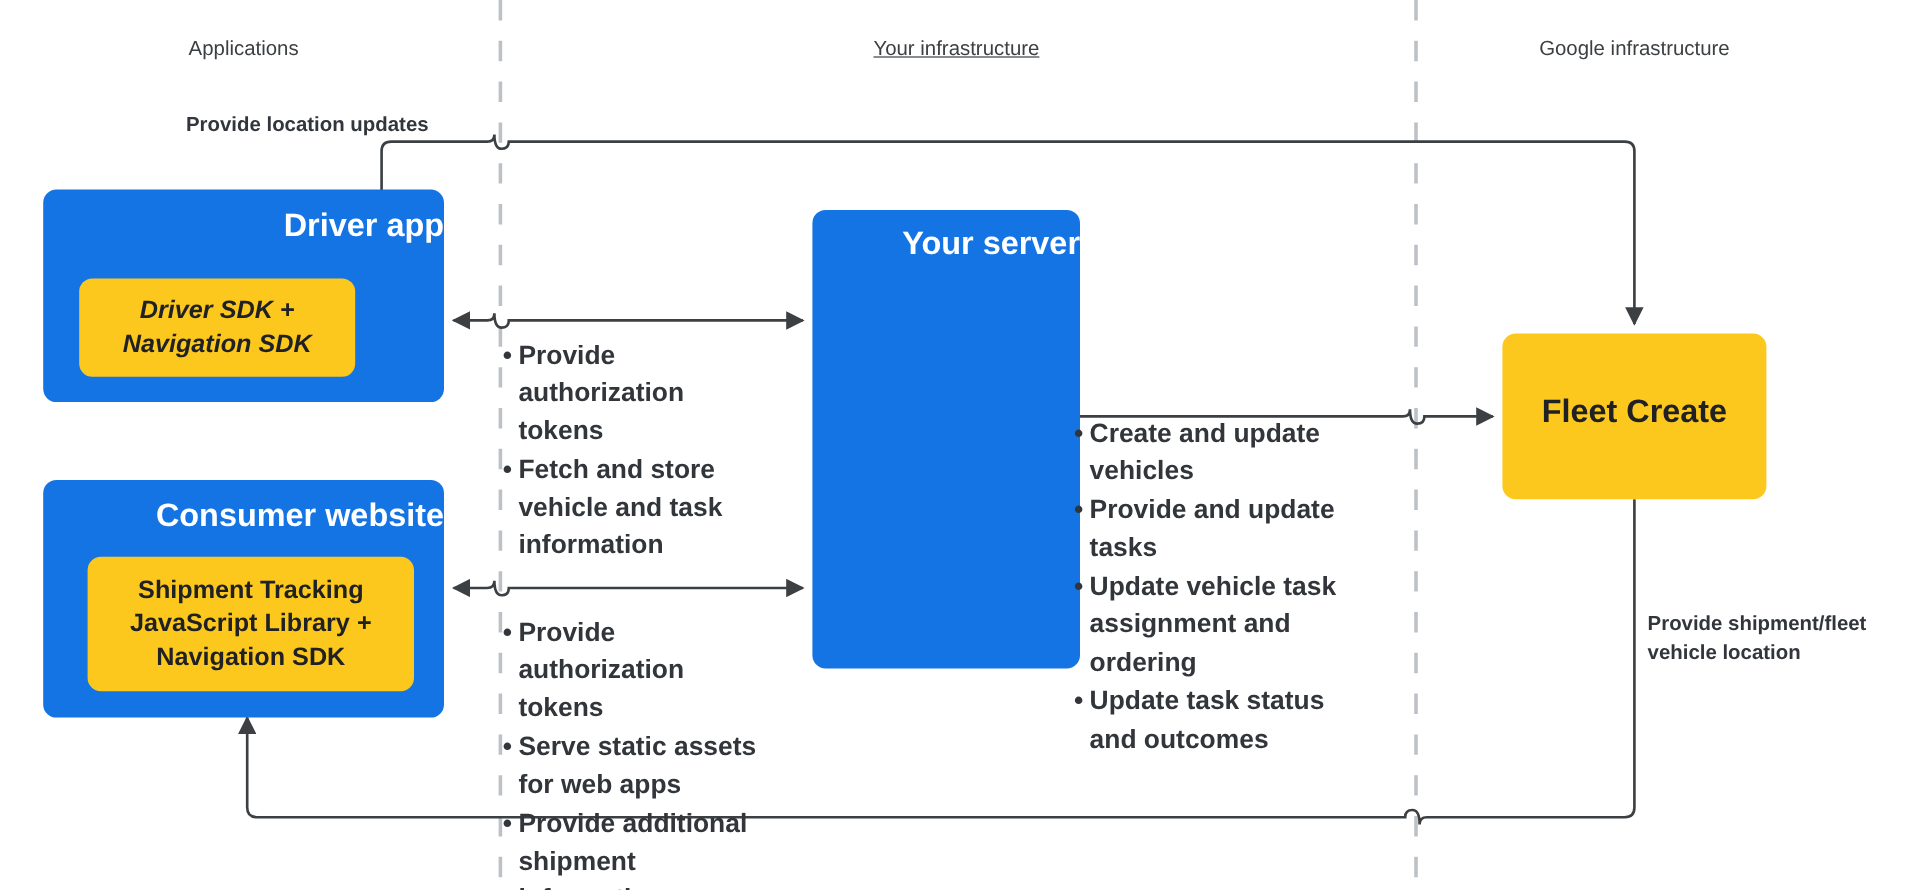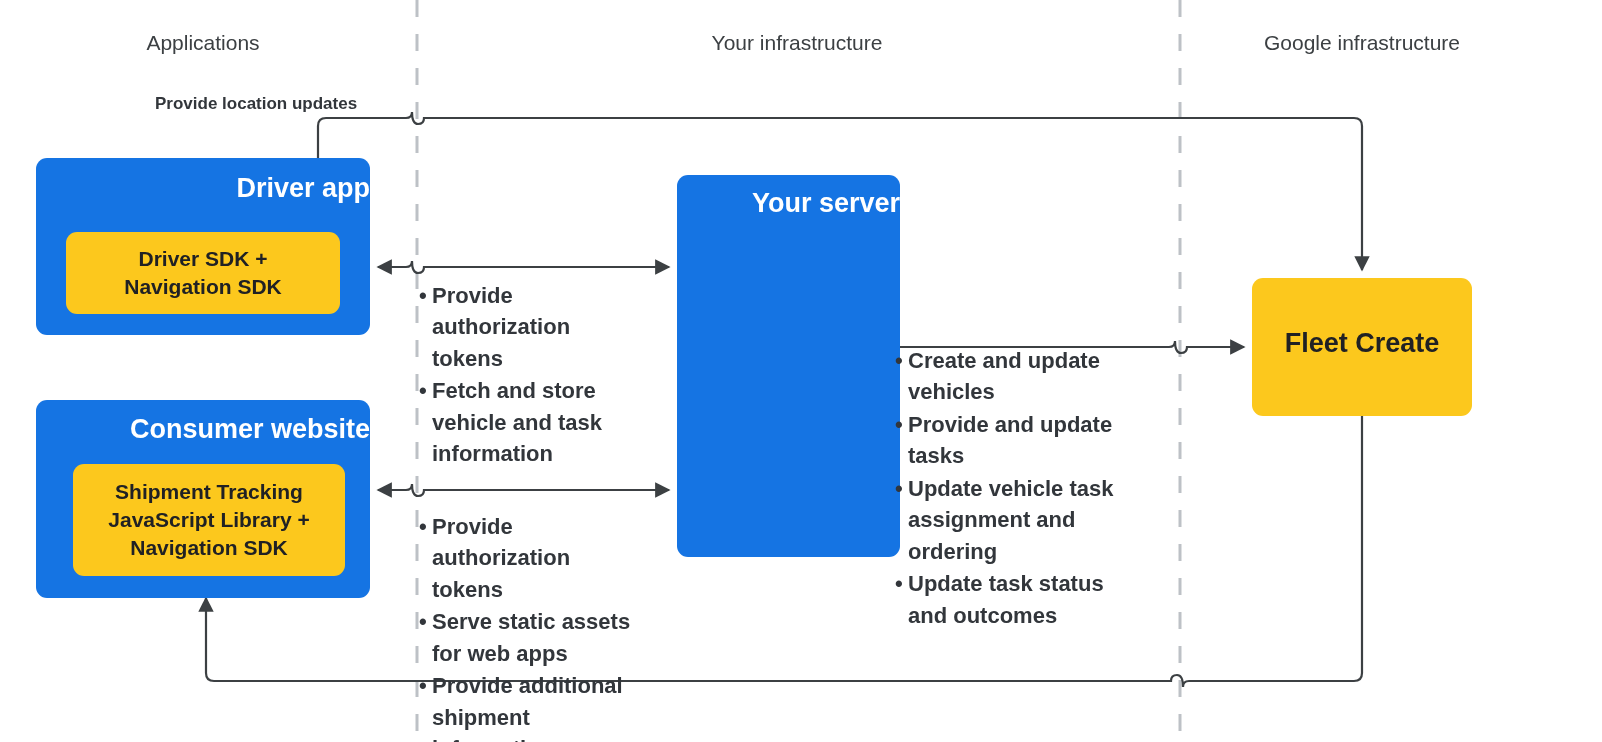--- a/index.html
+++ b/index.html
@@ -20,21 +20,21 @@
     left: 0;
     top: 0;
     width: 1602px;
     height: 742px;
   }
 
   
   .zone-title {
     position: absolute;
     color: #3c4043;
-    font-size: 21px;
+    font-size: 17px;
     font-weight: 400;
     white-space: nowrap;
     text-align: center;
     transform: translateX(-50%);
   }
 
   
   .box {
     position: absolute;
     box-sizing: border-box;
@@ -141,28 +141,28 @@
     <path d="M 378 490 L 406 490 q 6 0 6 -6 q 0 12 6 12 q 6 0 6 -6 L 669 490" fill="none" stroke="#3c4043" stroke-width="2.2" marker-start="url(#arrow-start)" marker-end="url(#arrow-end)"></path>
 
     <path d="M 900 347 L 1169 347 q 6 0 6 -6 q 0 12 6 12 q 6 0 6 -6 L 1244 347" fill="none" stroke="#3c4043" stroke-width="2.2" marker-end="url(#arrow-end)"></path>
 
     <path d="M 1362 416 L 1362 673 Q 1362 681 1354 681 L 1189 681
              q -6 0 -6 6 q 0 -12 -6 -12 q -6 0 -6 6
              L 214 681 Q 206 681 206 673 L 206 598" fill="none" stroke="#3c4043" stroke-width="2.2" marker-end="url(#arrow-end)"></path>
   </svg>
 
   <div class="zone-title" style="left:203px; top:31px;">Applications</div>
-  <div class="zone-title" style="left:797px; top:31px;">Your infrastructure</div>
+  <div class="zone-title" style="left:797px; top:31px;text-decoration:underline;">Your infrastructure</div>
   <div class="zone-title" style="left:1362px; top:31px;text-align:right;">Google infrastructure</div>
 
   <div class="annot" style="left:155px; top:92px;">Provide location updates</div>
 
   <div class="box box-blue" style="left:36px; top:158px; width:334px; height:177px;">
     <div class="box-title-white" style="top:15px;">Driver app</div>
-    <div class="box box-yellow" style="left:30px; top:74px; width:274px; height:82px;">
+    <div class="box box-yellow" style="left:30px; top:74px; width:230px; height:82px;font-style:italic;">
       <div class="inner-label">Driver SDK +
 Navigation SDK</div>
     </div>
   </div>
 
   <div class="box box-blue" style="left:36px; top:400px; width:334px; height:198px;">
     <div class="box-title-white" style="top:14px;margin-left:43px;">Consumer website</div>
     <div class="box box-yellow" style="left:37px; top:64px; width:272px; height:112px;">
       <div class="inner-label">Shipment Tracking
 JavaScript Library  +
@@ -195,14 +195,16 @@
 
   <div class="bullets" style="left:895px; top:345px; width:252px;">
     <ul>
       <li>Create and update vehicles</li>
       <li>Provide and update tasks</li>
       <li>Update vehicle task assignment and ordering</li>
       <li>Update task status and outcomes</li>
     </ul>
   </div>
 
+  <div class="annot" style="left:1373px; top:508px; width:215px;">Provide shipment/fleet
+vehicle location</div>
 
 </div>
 
 </body></html>

